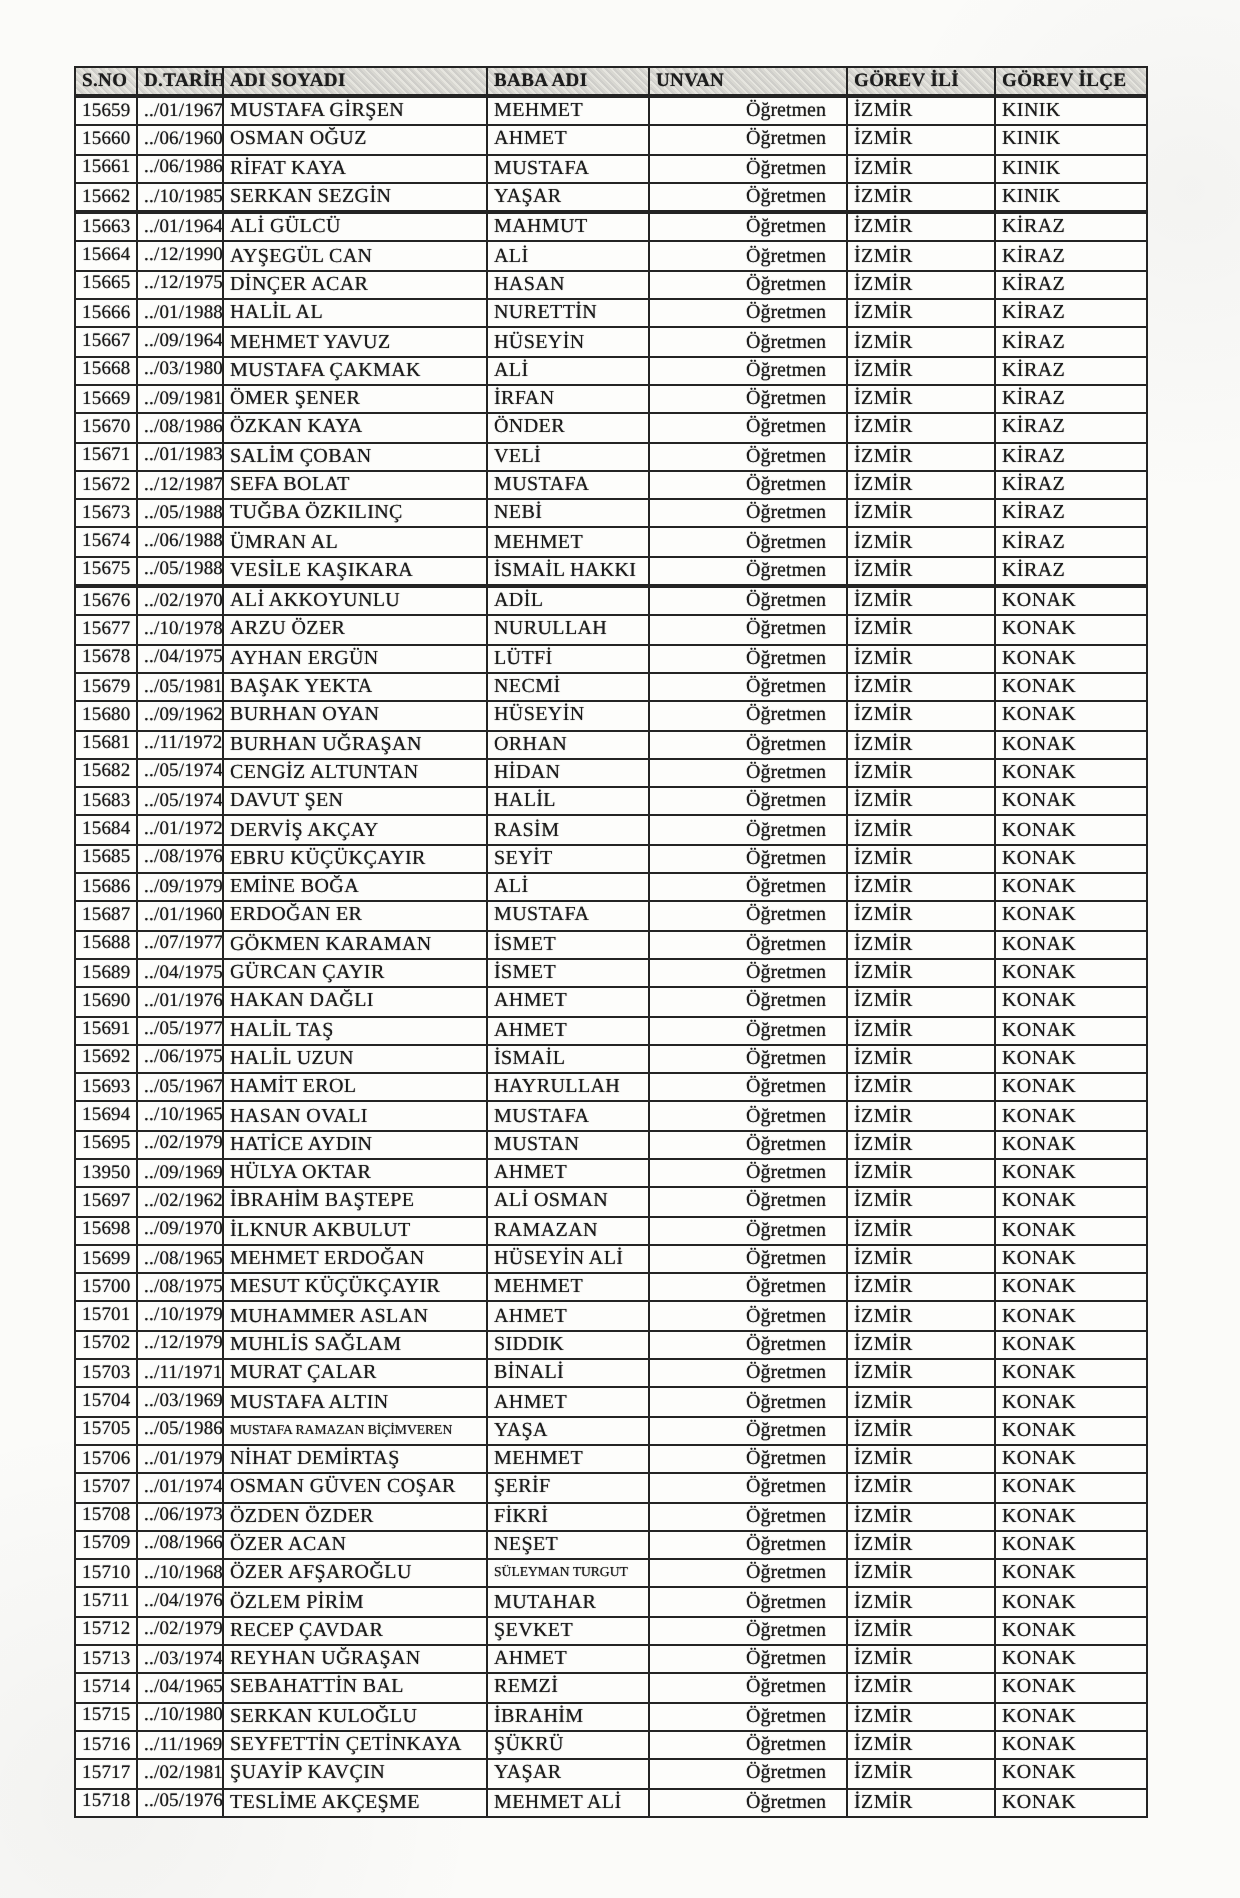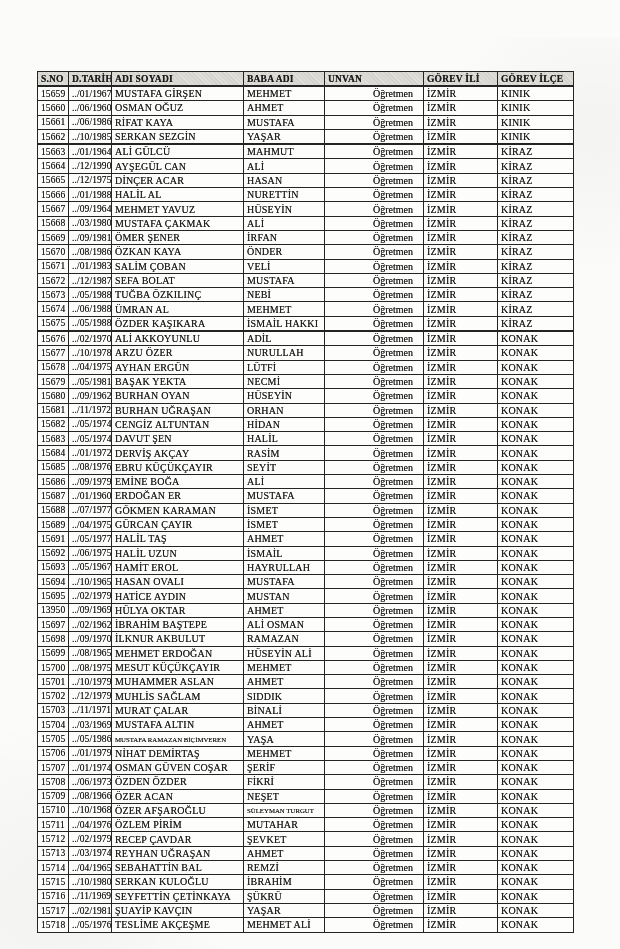--- a/index.html
+++ b/index.html
@@ -9,21 +9,20 @@
     font-family:"Liberation Serif","DejaVu Serif",serif;
     position:relative;
     overflow:hidden;
   }
   .page{
     position:absolute;inset:0;
     background:
       radial-gradient(circle at 8% 95%, rgba(0,0,0,0.035), transparent 18%),
       radial-gradient(circle at 96% 10%, rgba(0,0,0,0.03), transparent 15%),
       #fbfbf9;
-    margin-top: 38px;
   }
   table.doc{
     position:absolute;
     left:37px;top:33px;
     width:536px;
     border-collapse:collapse;
     table-layout:fixed;
   }
   table.doc col.c-sno{width:31px;}
   table.doc col.c-dob{width:43px;}
@@ -226,21 +225,21 @@
           <td class="dob">../06/1988</td>
           <td class="name">ÜMRAN AL</td>
           <td class="father">MEHMET</td>
           <td class="title">Öğretmen</td>
           <td class="prov">İZMİR</td>
           <td class="dist">KİRAZ</td>
         </tr>
         <tr>
           <td class="sno">15675</td>
           <td class="dob">../05/1988</td>
-          <td class="name">ÖZDER KAŞIKARA</td>
+          <td class="name">VESİLE KAŞIKARA</td>
           <td class="father">İSMAİL HAKKI</td>
           <td class="title">Öğretmen</td>
           <td class="prov">İZMİR</td>
           <td class="dist">KİRAZ</td>
         </tr>
         <tr class="sec-b">
           <td class="sno">15676</td>
           <td class="dob">../02/1970</td>
           <td class="name">ALİ AKKOYUNLU</td>
           <td class="father">ADİL</td>
@@ -359,20 +358,29 @@
         <tr>
           <td class="sno">15689</td>
           <td class="dob">../04/1975</td>
           <td class="name">GÜRCAN ÇAYIR</td>
           <td class="father">İSMET</td>
           <td class="title">Öğretmen</td>
           <td class="prov">İZMİR</td>
           <td class="dist">KONAK</td>
         </tr>
         <tr>
+          <td class="sno">15690</td>
+          <td class="dob">../01/1976</td>
+          <td class="name">HAKAN DAĞLI</td>
+          <td class="father">AHMET</td>
+          <td class="title">Öğretmen</td>
+          <td class="prov">İZMİR</td>
+          <td class="dist">KONAK</td>
+        </tr>
+        <tr>
           <td class="sno">15691</td>
           <td class="dob">../05/1977</td>
           <td class="name">HALİL TAŞ</td>
           <td class="father">AHMET</td>
           <td class="title">Öğretmen</td>
           <td class="prov">İZMİR</td>
           <td class="dist">KONAK</td>
         </tr>
         <tr>
           <td class="sno">15692</td>

